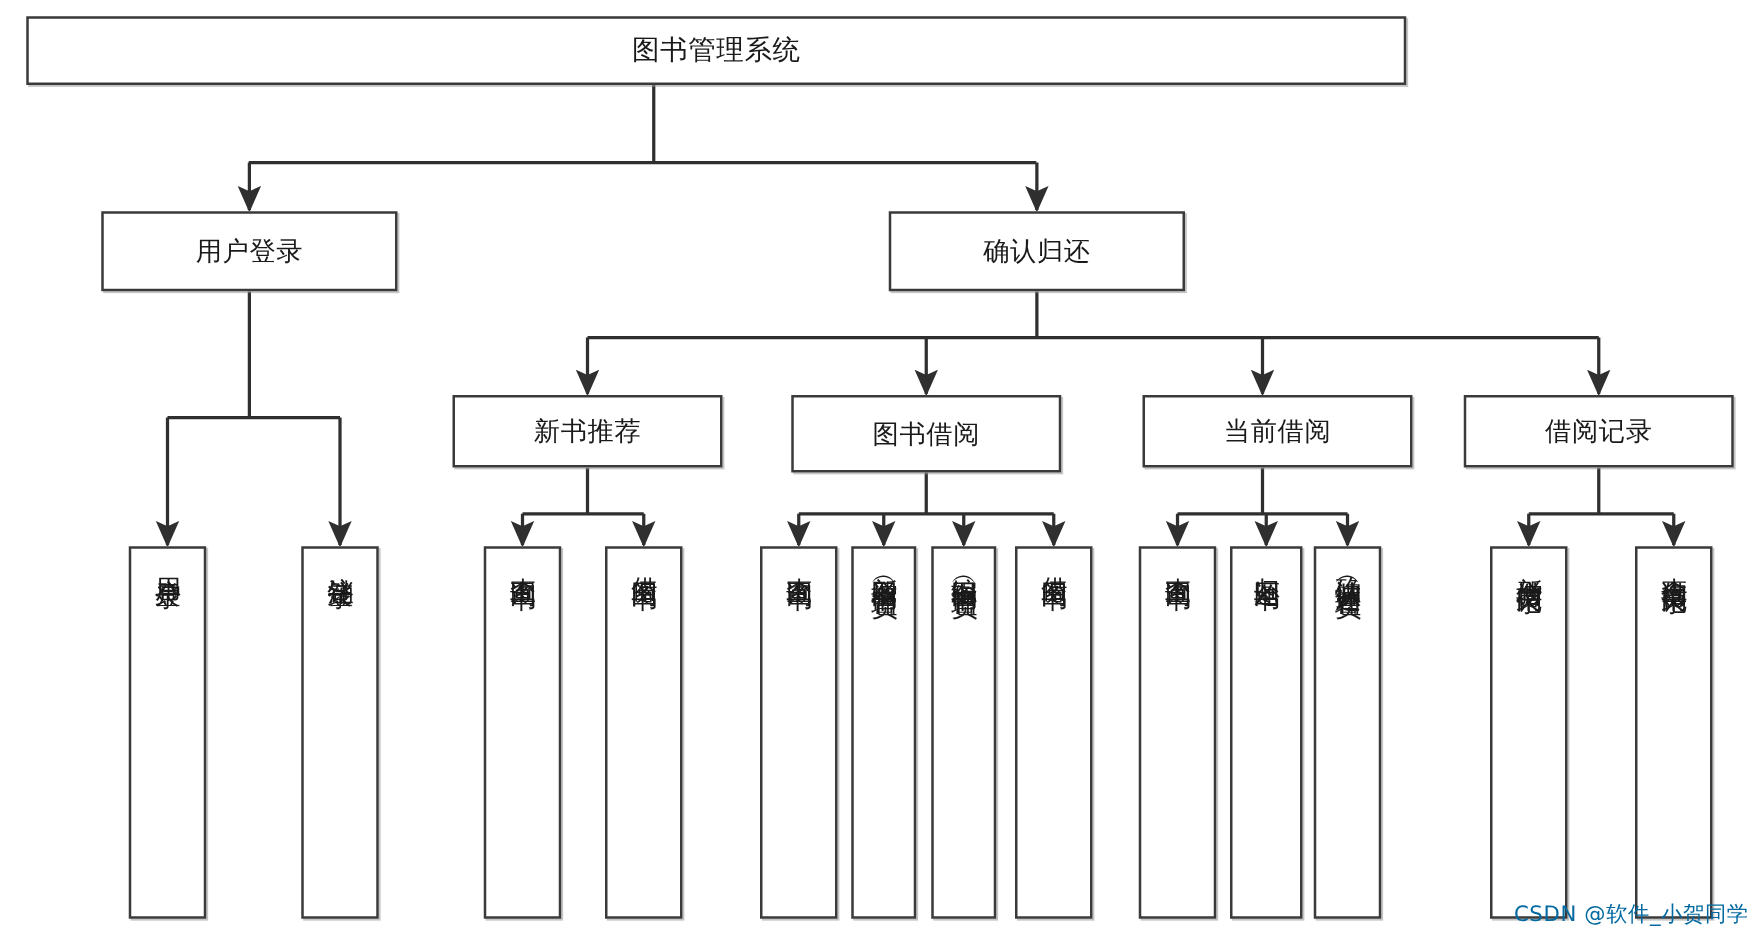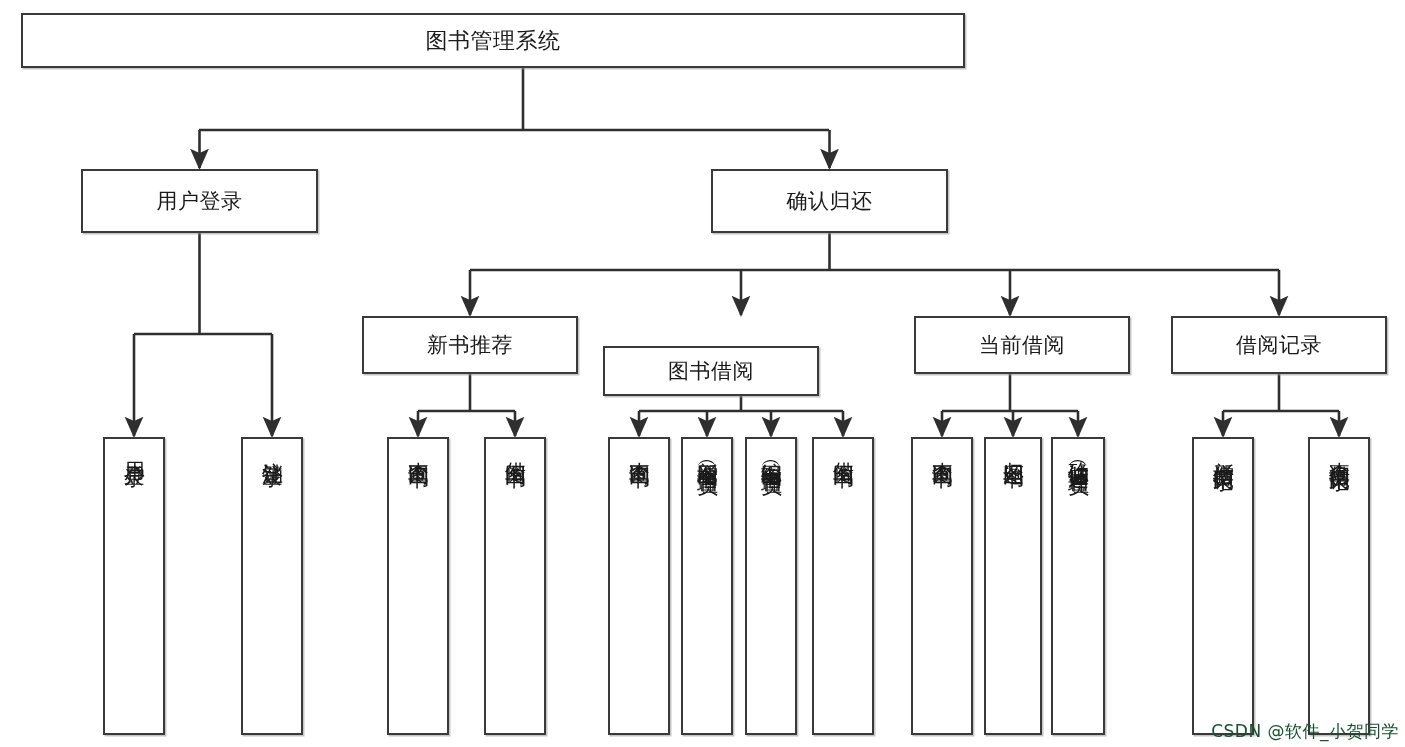--- a/index.html
+++ b/index.html
@@ -62,21 +62,21 @@
     font-size: 21px;
     line-height: 1.0;
     letter-spacing: 2px;
     white-space: nowrap;
   }
   .watermark {
     position: absolute;
     right: 6px;
     bottom: 4px;
     font-size: 17px;
-    color: #14532d;
+    color: #0369a1;
     letter-spacing: 0.5px;
     white-space: nowrap;
     font-family: "DejaVu Sans", "Liberation Sans", sans-serif;
   }
 </style>
 </head>
 <body>
 
 <div id="canvas">
 
@@ -117,33 +117,33 @@
         <line x1="1013" y1="411" x2="1013" y2="436" marker-end="url(#arrow)"></line>
         <line x1="1078" y1="411" x2="1078" y2="436" marker-end="url(#arrow)"></line>
         <line x1="1279" y1="374" x2="1279" y2="411"></line>
         <line x1="1223" y1="411" x2="1339" y2="411"></line>
         <line x1="1223" y1="411" x2="1223" y2="436" marker-end="url(#arrow)"></line>
         <line x1="1339" y1="411" x2="1339" y2="436" marker-end="url(#arrow)"></line>
       </g>
   </svg>
 
   <div id="node-layer">
-      <div class="node h root" style="left: 21px; top: 13px; width: 944px; height: 55px;">
+      <div class="node h root" style="left: 21px; top: 13px; width: 1104px; height: 55px;">
         <span class="lbl">图书管理系统</span>
       </div>
       <div class="node h" style="left: 81px; top: 169px; width: 237px; height: 64px;">
         <span class="lbl">用户登录</span>
       </div>
       <div class="node h" style="left: 711px; top: 169px; width: 237px; height: 64px;">
         <span class="lbl">确认归还</span>
       </div>
       <div class="node h" style="left: 362px; top: 316px; width: 216px; height: 58px;">
         <span class="lbl">新书推荐</span>
       </div>
-      <div class="node h" style="left: 603px; top: 316px; width: 216px; height: 50px; margin-top: 30px;">
+      <div class="node h" style="left: 633px; top: 316px; width: 216px; height: 62px;">
         <span class="lbl">图书借阅</span>
       </div>
       <div class="node h" style="left: 902px; top: 316px; width: 216px; height: 58px; margin-left: 12px;">
         <span class="lbl">当前借阅</span>
       </div>
       <div class="node h" style="left: 1171px; top: 316px; width: 216px; height: 58px; justify-content: center;">
         <span class="lbl">借阅记录</span>
       </div>
       <div class="node v" style="left: 103px; top: 437px; width: 62px; height: 298px;">
         <span class="lbl">用户登录</span>

